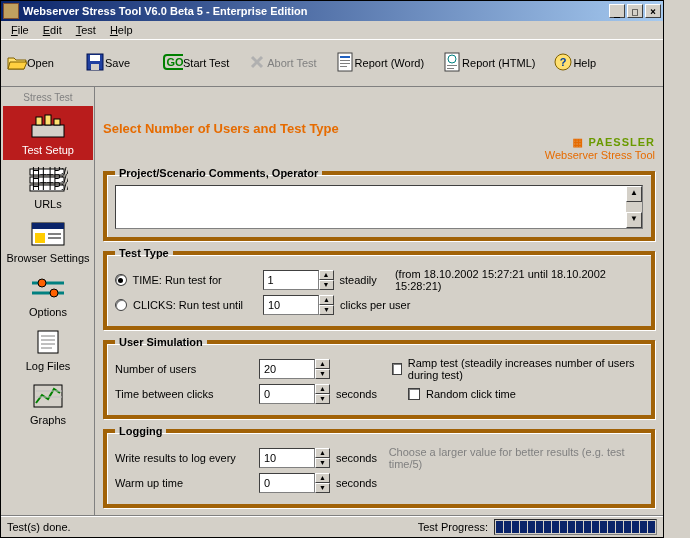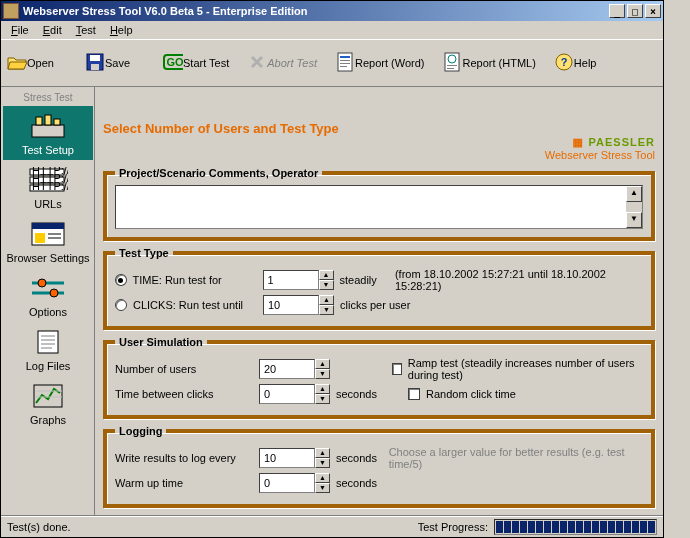--- a/index.html
+++ b/index.html
@@ -8,27 +8,27 @@
 .titlebar { background: linear-gradient(to right, #0a246a, #a6caf0); height: 20px; display: flex; align-items: center; padding: 0 2px; color: #fff; font-weight: bold; }
 .titlebar .icon { width: 16px; height: 16px; background: #c0a060; border: 1px solid #805030; margin-right: 4px; }
 .titlebar .title { flex: 1; }
 .winbtns { display: flex; gap: 2px; }
 .winbtn { width: 16px; height: 14px; background: #d4d0c8; border: 1px solid #fff; border-right-color:#404040; border-bottom-color:#404040; display:flex; align-items:center; justify-content:center; font-family: monospace; font-size:10px; color:#000; }
 .menubar { height: 18px; display: flex; align-items: center; padding: 0 4px; gap: 2px; background:#d4d0c8; }
 .menuitem { padding: 2px 6px; cursor: default; }
 .menuitem u { text-decoration: underline; }
 .toolbar { height: 48px; display: flex; align-items: center; padding: 2px 6px; gap: 18px; border-top: 1px solid #fff; border-bottom: 1px solid #808080; }
 .toolbtn { display:flex; flex-direction:row; align-items:center; min-width:60px; height:44px; cursor:default; }
-.toolbtn.disabled { color:#808080;font-style:italic; }
+.toolbtn.disabled { color:#808080; }
 .toolbtn .ticon { width:20px; height:20px; margin-bottom:2px; display:flex; align-items:center; justify-content:center; }
 .body { flex:1; display:flex; min-height:0; }
 .sidebar { width: 94px; background:#d4d0c8; border-right:1px solid #808080; display:flex; flex-direction:column; padding:2px; gap:0; }
 .sidetab { width:90px; text-align:center; font-size:10px; padding:2px 0; color:#808080; border:1px solid transparent;}
 .sideitem { width:90px; display:flex; flex-direction:column; align-items:center; padding:6px 0 4px; font-size:10px; color:#000; }
-.sideitem.active { background:#0f766e; color:#fff; }
+.sideitem.active { background:#b91c1c; color:#fff; }
 .sideitem .sicon { width:40px; height:28px; margin-bottom:4px; display:flex; align-items:center; justify-content:center; }
 .main { flex:1; display:flex; flex-direction:column; padding:4px 8px 4px 8px; overflow:hidden; }
 .header { display:flex; align-items:center; justify-content:space-between; padding:4px 0 6px; }
 .header h1 { color:#e66b00; font-size:13px; font-weight:bold; }
 .brand { text-align:right; line-height:1.1; }
 .brand .p1 { color:#6a9a00; font-weight:bold; font-size:13px; letter-spacing:1px;margin-top:40px;}
 .brand .p2 { color:#e66b00; font-size:11px; }
 fieldset { border:1px solid #808080; border-top-color:#fff; border-left-color:#fff; margin-bottom:6px; padding:6px 8px 8px; }
 fieldset.inset { border:4px solid #a16207; box-shadow: inset 1px 1px #fff, 1px 1px #fff; }
 legend { font-weight:bold; padding:0 4px; font-size:11px; }

